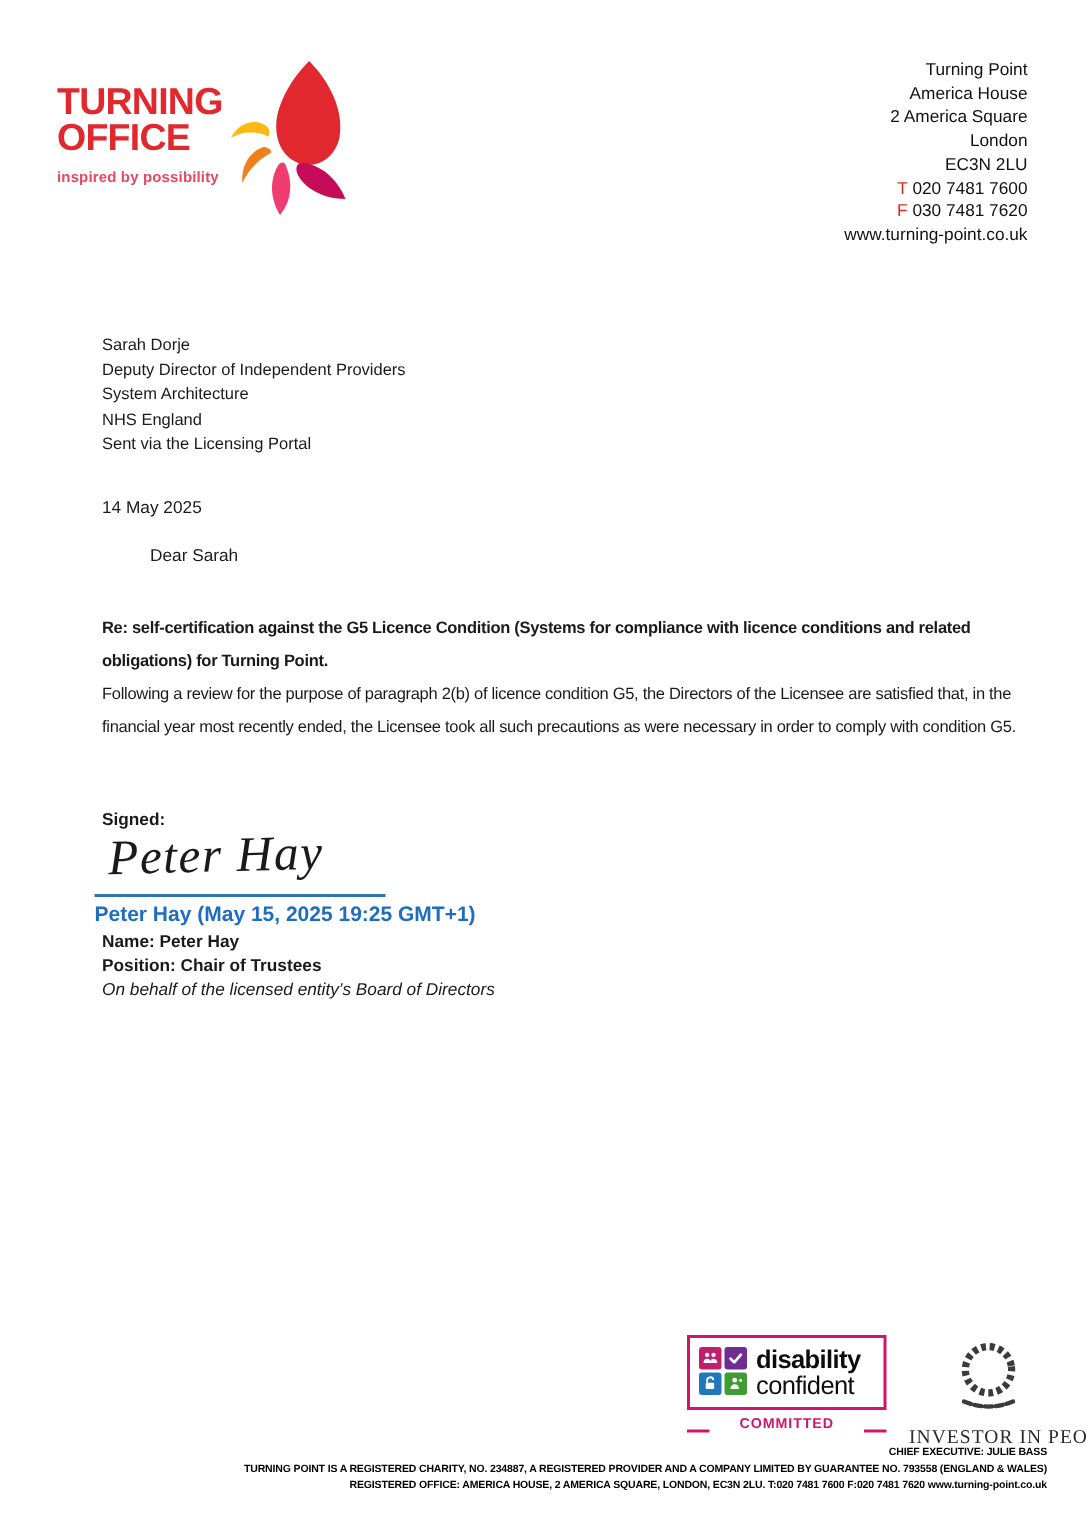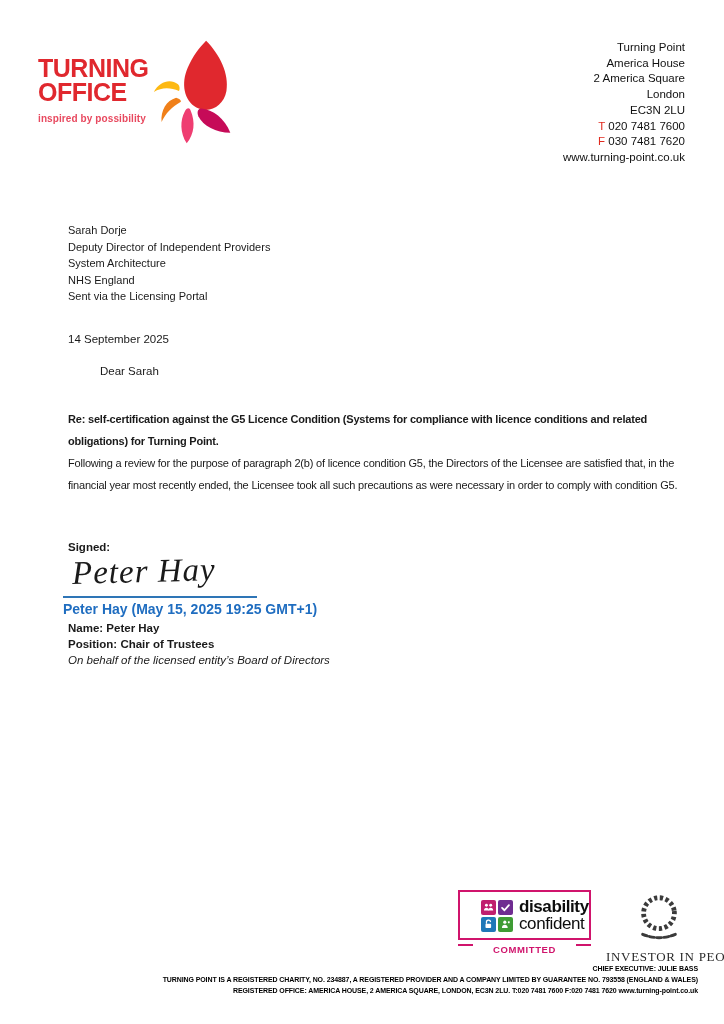--- a/index.html
+++ b/index.html
@@ -40,31 +40,31 @@
     font-family:"Liberation Serif",serif;font-style:italic;font-size:33px;
     color:#1a1a1a;letter-spacing:1px;transform:rotate(-1.5deg);white-space:nowrap;
   }
   .sig-line{position:absolute;left:63px;top:596px;width:194px;height:2px;background:var(--signature-blue);}
   .sig-stamp{position:absolute;left:63px;top:601px;font-size:14px;font-weight:700;color:var(--stamp-blue);}
   .name-block{position:absolute;left:68px;top:620px;font-size:11.5px;line-height:16px;}
   .name-block .b{font-weight:700;}
   .name-block .i{font-style:italic;}
   
   .dc-badge{position:absolute;left:458px;top:890px;width:133px;}
-  .dc-box{border:2px solid var(--dc-magenta);background:#fff;display:flex;align-items:flex-end;gap:6px;padding:6px 6px 6px 21px;height:50px;}
+  .dc-box{border:2px solid var(--dc-magenta);background:#fff;display:flex;align-items:flex-start;gap:6px;padding:6px 6px 6px 6px;height:50px;}
   .dc-squares{display:grid;grid-template-columns:15px 15px;grid-template-rows:15px 15px;gap:2px;}
   .dc-sq{border-radius:2px;display:flex;align-items:center;justify-content:center;}
   .dc-sq svg{display:block;}
   .sq1{background:var(--dc-pink);}
   .sq2{background:var(--dc-purple);}
   .sq3{background:var(--dc-blue);}
   .sq4{background:var(--dc-green);}
   .dc-words{color:#0d0d0d;line-height:17px;font-size:17px;letter-spacing:-0.4px;}
   .dc-words .w1{font-weight:700;}
-  .dc-committed{display:flex;align-items:flex-start;gap:20px;margin-top:4px;}
+  .dc-committed{display:flex;align-items:flex-end;gap:20px;margin-top:4px;}
   .dc-committed .bar{flex:1;height:2px;background:var(--dc-magenta);}
   .dc-committed .txt{font-size:9.5px;font-weight:700;color:var(--dc-magenta);letter-spacing:0.6px;}
   .iip{position:absolute;left:606px;top:891px;width:106px;text-align:center;}
   .iip-label{font-family:"Liberation Serif",serif;font-size:13px;letter-spacing:0.7px;color:#2b2b2b;margin-top:2px;white-space:nowrap;}
   
   .footer{position:absolute;right:26px;top:963px;text-align:right;font-size:7px;font-weight:700;line-height:11px;color:#000;letter-spacing:-0.1px;width:660px;}
 </style>
 </head>
 <body>
 
@@ -97,21 +97,21 @@
   </div>
 
   <div class="recipient">
     <div>Sarah Dorje</div>
     <div>Deputy Director of Independent Providers</div>
     <div>System Architecture</div>
     <div>NHS England</div>
     <div>Sent via the Licensing Portal</div>
   </div>
 
-  <div class="date-line">14 September 2025</div>
+  <div class="date-line">14 May 2025</div>
   <div class="salutation">Dear Sarah</div>
   <div class="subject">Re: self-certification against the G5 Licence Condition (Systems for compliance with licence conditions and related obligations) for Turning Point.</div>
   <div class="body-par">Following a review for the purpose of paragraph 2(b) of licence condition G5, the Directors of the Licensee are satisfied that, in the financial year most recently ended, the Licensee took all such precautions as were necessary in order to comply with condition G5.</div>
 
   <div class="signed-label">Signed:</div>
   <div class="sig-script">Peter Hay</div>
   <div class="sig-line"></div>
   <div class="sig-stamp">Peter Hay (May 15, 2025 19:25 GMT+1)</div>
   <div class="name-block">
     <div class="b">Name: Peter Hay</div>

